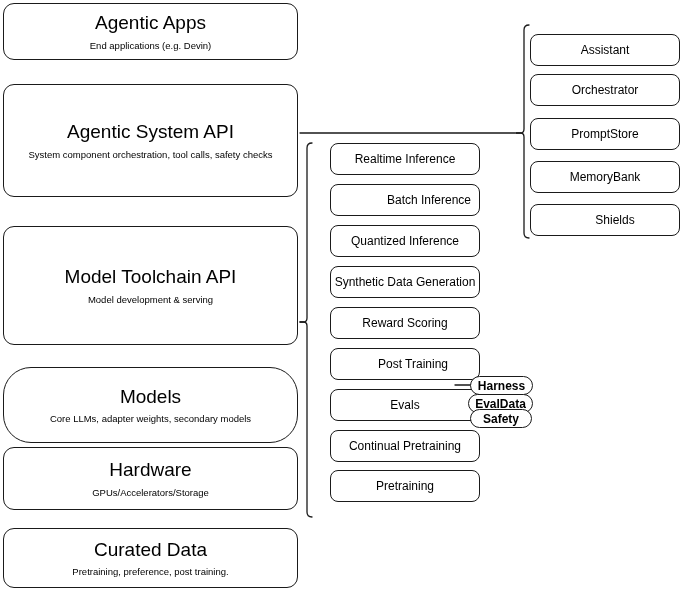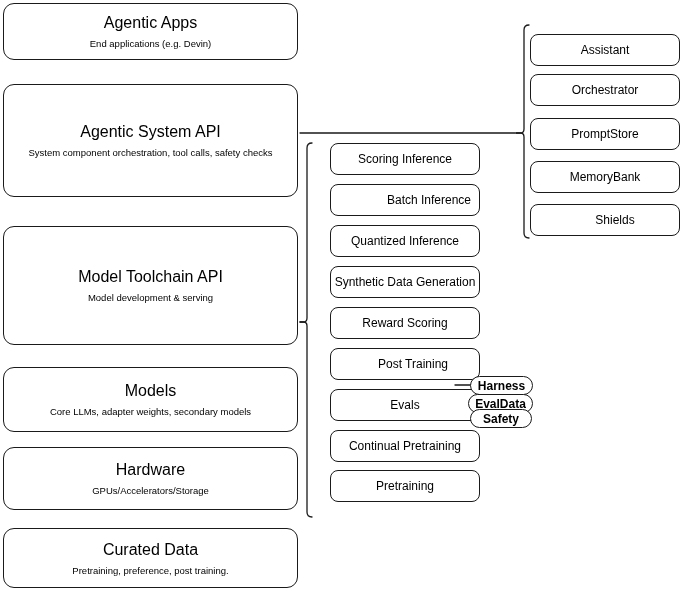--- a/index.html
+++ b/index.html
@@ -34,21 +34,21 @@
     text-align: center;
     line-height: 1.25;
   }
   
   .layer {
     left: 3px;
     width: 295px;
     border-radius: 11px;
   }
   .layer .title {
-    font-size: 16px;
+    font-size: 19px;
     color: #000;
   }
   .layer .sub {
     font-size: 9.5px;
     color: #000;
     margin-top: 5px;
   }
 
   
   .mid {
@@ -137,37 +137,37 @@
   <div class="box layer" style="top:84px; height:113px;">
     <div class="title">Agentic System API</div>
     <div class="sub">System component orchestration, tool calls, safety checks</div>
   </div>
 
   <div class="box layer" style="top:226px; height:119px;">
     <div class="title">Model Toolchain API</div>
     <div class="sub">Model development &amp; serving</div>
   </div>
 
-  <div class="box layer" style="top:367px; height:65px;">
+  <div class="box layer" style="top:367px; height:76px;border-radius:28px;">
     <div class="title">Models</div>
     <div class="sub">Core LLMs, adapter weights, secondary models</div>
   </div>
 
   <div class="box layer" style="top:447px; height:63px;">
     <div class="title">Hardware</div>
     <div class="sub">GPUs/Accelerators/Storage</div>
   </div>
 
   <div class="box layer" style="top:528px; height:60px;">
     <div class="title">Curated Data</div>
     <div class="sub">Pretraining, preference, post training.</div>
   </div>
 
   <div class="box mid" style="top:143px;">
-    <span>Scoring Inference</span>
+    <span>Realtime Inference</span>
   </div>
   <div class="box mid" style="top:184px;padding-left:48px;">
     <span>Batch Inference</span>
   </div>
   <div class="box mid" style="top:225px;">
     <span>Quantized Inference</span>
   </div>
   <div class="box mid" style="top:266px;">
     <span>Synthetic Data Generation</span>
   </div>

